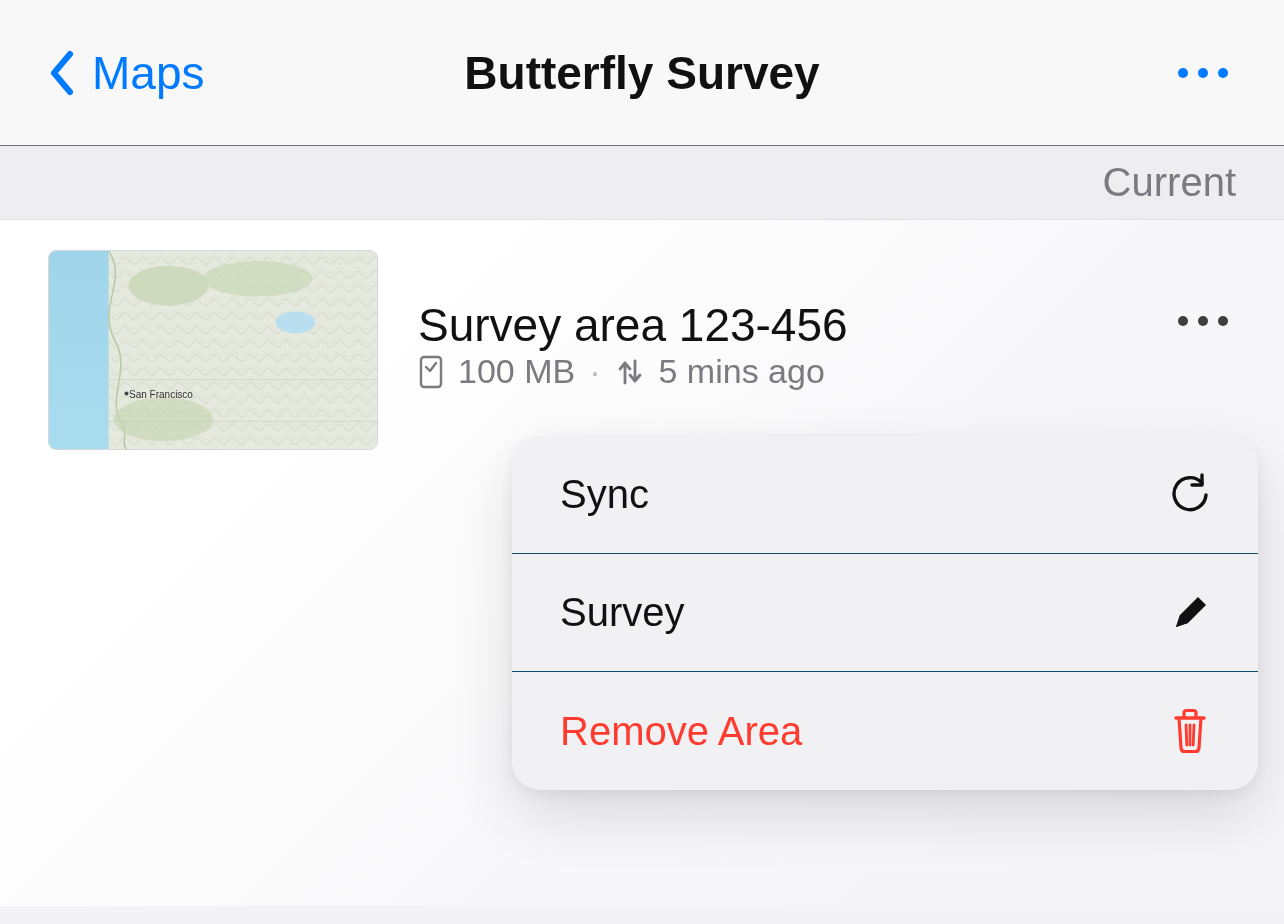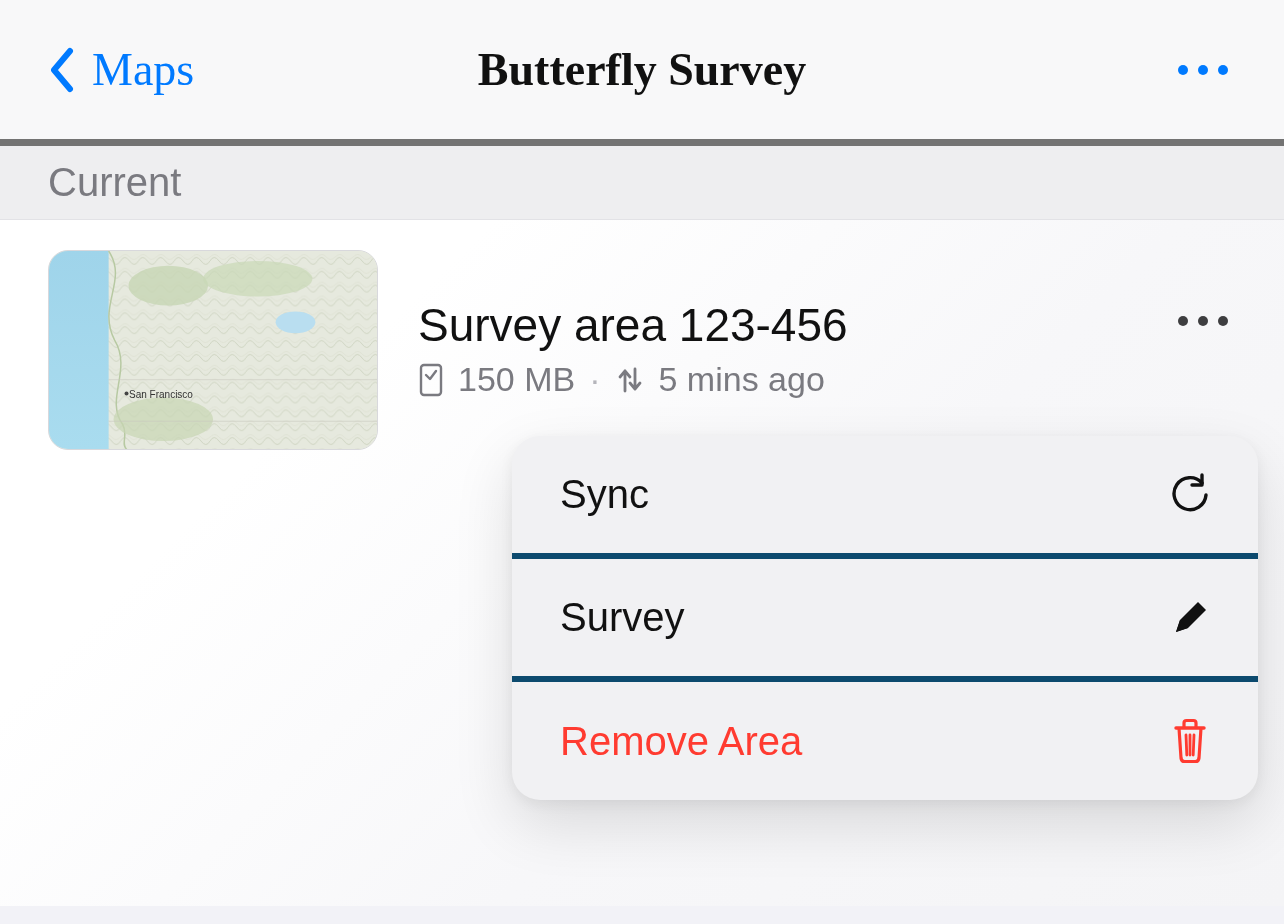--- a/index.html
+++ b/index.html
@@ -12,22 +12,21 @@
     }
 
     
     .header {
       height: 146px;
       background: #f8f8f9;
       display: flex;
       align-items: center;
       padding: 0 48px;
       position: relative;
-      border-bottom: 7px solid #737373;
-      font-family: Liberation Serif, serif;
+      border-bottom: 1px solid #737373;
     }
     .back-button {
       display: flex;
       align-items: center;
       gap: 18px;
       color: #007aff;
       font-size: 46px;
       font-weight: 400;
       cursor: pointer;
     }
@@ -56,20 +55,21 @@
       height: 10px;
       border-radius: 50%;
       background: currentColor;
     }
 
     
     .section-header {
       background: #eeeef0;
       padding: 14px 48px;
       border-bottom: 1px solid #e2e2e6;
+      text-align: right;
     }
     .section-header-label {
       font-size: 40px;
       color: #7a7a80;
       font-weight: 400;
     }
 
     
     .content {
       background: linear-gradient(135deg, #ffffff 0%, #ffffff 25%, #f7f7f9 60%, #f4f4f6 100%);
@@ -81,21 +81,21 @@
     .area-row {
       display: flex;
       align-items: flex-start;
       gap: 40px;
     }
 
     
     .map-thumb {
       width: 330px;
       height: 200px;
-      border-radius: 20px;
+      border-radius: 8px;
       border: 1px solid #d8d8dc;
       overflow: hidden;
       flex-shrink: 0;
       background: #e7ecdc;
       position: relative;
     }
     .map-thumb svg { width: 100%; height: 100%; display: block; }
     .map-city-label {
       position: absolute;
       top: 138px;
@@ -107,21 +107,21 @@
 
     
     .area-info {
       flex: 1;
       padding-top: 48px;
     }
     .area-title {
       font-size: 46px;
       font-weight: 400;
       color: #111;
-      margin-bottom: 8px;
+      margin-bottom: 0;
     }
     .area-meta {
       display: flex;
       align-items: center;
       gap: 14px;
       font-size: 34px;
       color: #7a7a80;
     }
     .meta-icon svg { display: block; }
     .meta-sep {
@@ -148,21 +148,21 @@
       box-shadow: 0 24px 60px rgba(0,0,0,0.12), 0 4px 14px rgba(0,0,0,0.06);
       overflow: hidden;
     }
     .menu-item {
       display: flex;
       align-items: center;
       justify-content: space-between;
       padding: 36px 48px;
       font-size: 40px;
       color: #111;
-      border-bottom: 6px solid #0c4a6e;
+      border-bottom: 1px solid #0c4a6e;
       cursor: pointer;
     }
     .menu-item:last-child { border-bottom: none; }
     .menu-item.danger { color: #ff3b30; align-items: flex-end; }
     .menu-item.danger svg { color: #ff3b30; }
     .menu-icon svg { display: block; color: #111; }
     .menu-item.danger .menu-icon svg { color: inherit; }
   </style>
 </head>
 <body>
@@ -230,21 +230,21 @@
 
     <div class="area-info">
       <div class="area-title">Survey area 123-456</div>
       <div class="area-meta">
         <span class="meta-icon">
           <svg width="26" height="34" viewBox="0 0 26 34" fill="none">
             <rect x="3" y="2" width="20" height="30" rx="3" stroke="#7a7a80" stroke-width="2.4"></rect>
             <path d="M8 12 L12 16 L18 8" stroke="#7a7a80" stroke-width="2.4" stroke-linecap="round" stroke-linejoin="round" fill="none"></path>
           </svg>
         </span>
-        <span>150 MB</span>
+        <span>100 MB</span>
         <span class="meta-sep">·</span>
         <span class="meta-icon">
           <svg width="30" height="34" viewBox="0 0 30 34" fill="none">
             <path d="M10 28 L10 8 M10 8 L5 14 M10 8 L15 14" stroke="#7a7a80" stroke-width="2.8" stroke-linecap="round" stroke-linejoin="round"></path>
             <path d="M20 6 L20 26 M20 26 L15 20 M20 26 L25 20" stroke="#7a7a80" stroke-width="2.8" stroke-linecap="round" stroke-linejoin="round"></path>
           </svg>
         </span>
         <span>5 mins ago</span>
       </div>
     </div>

